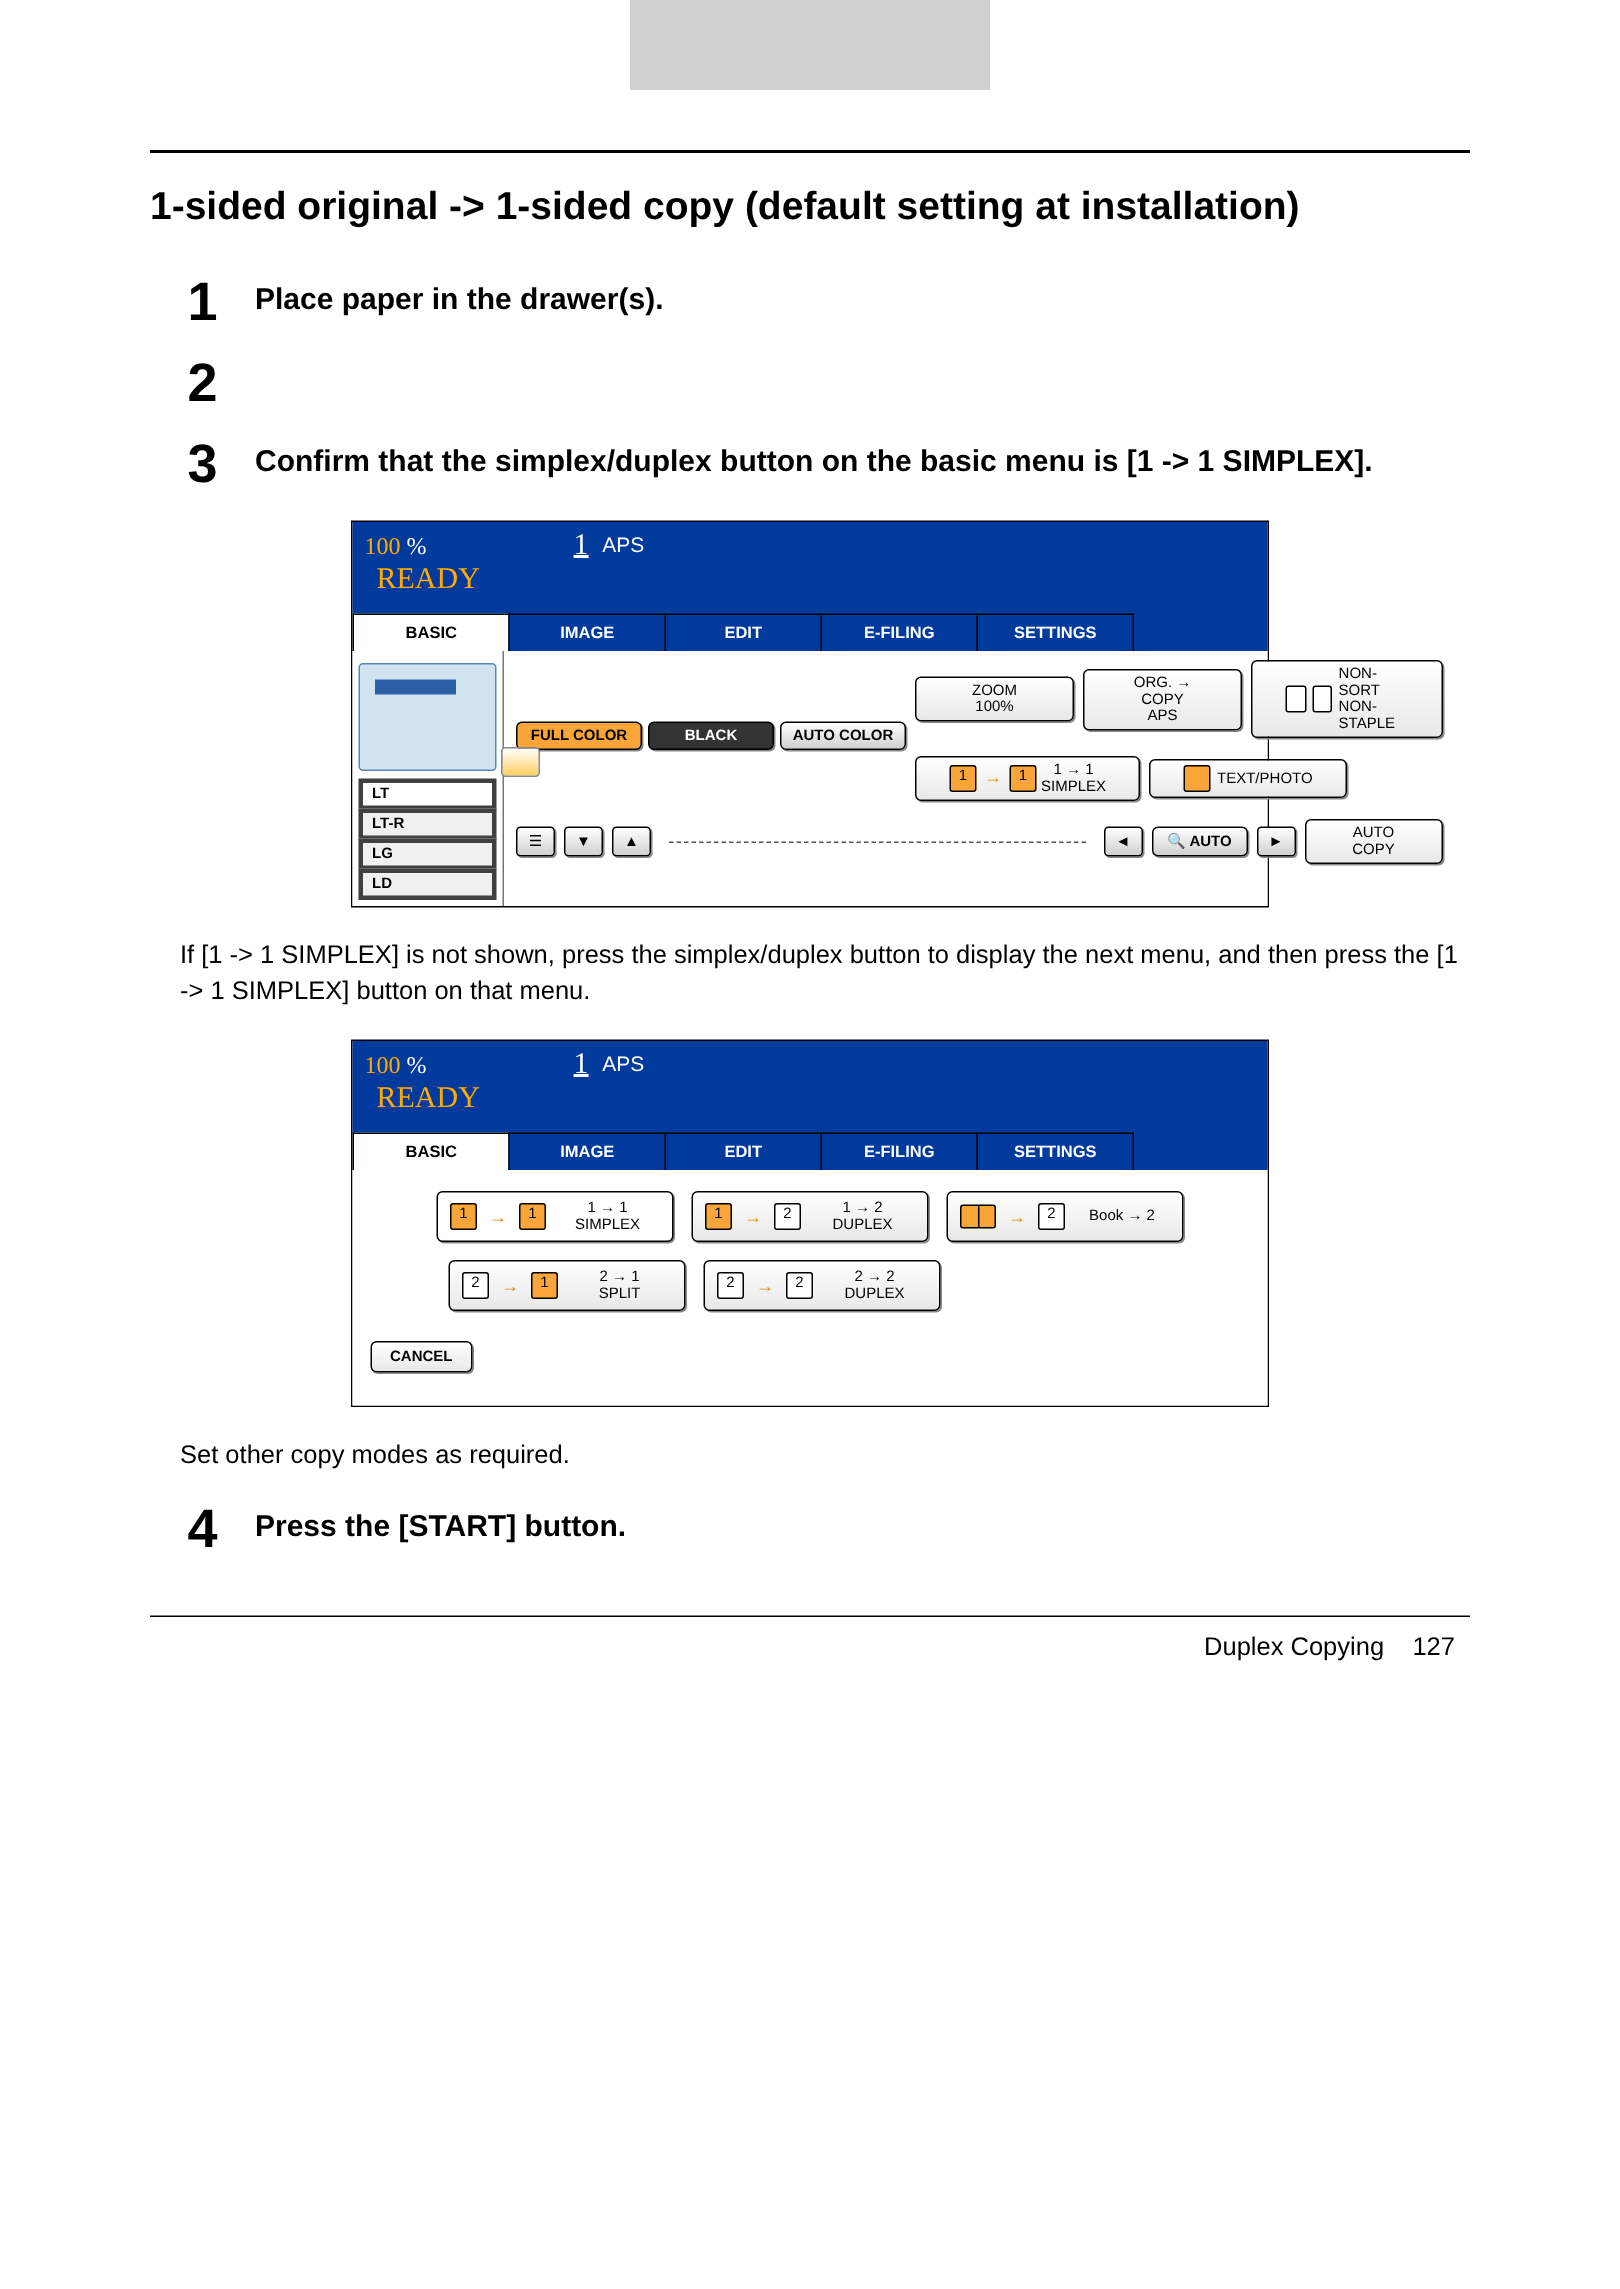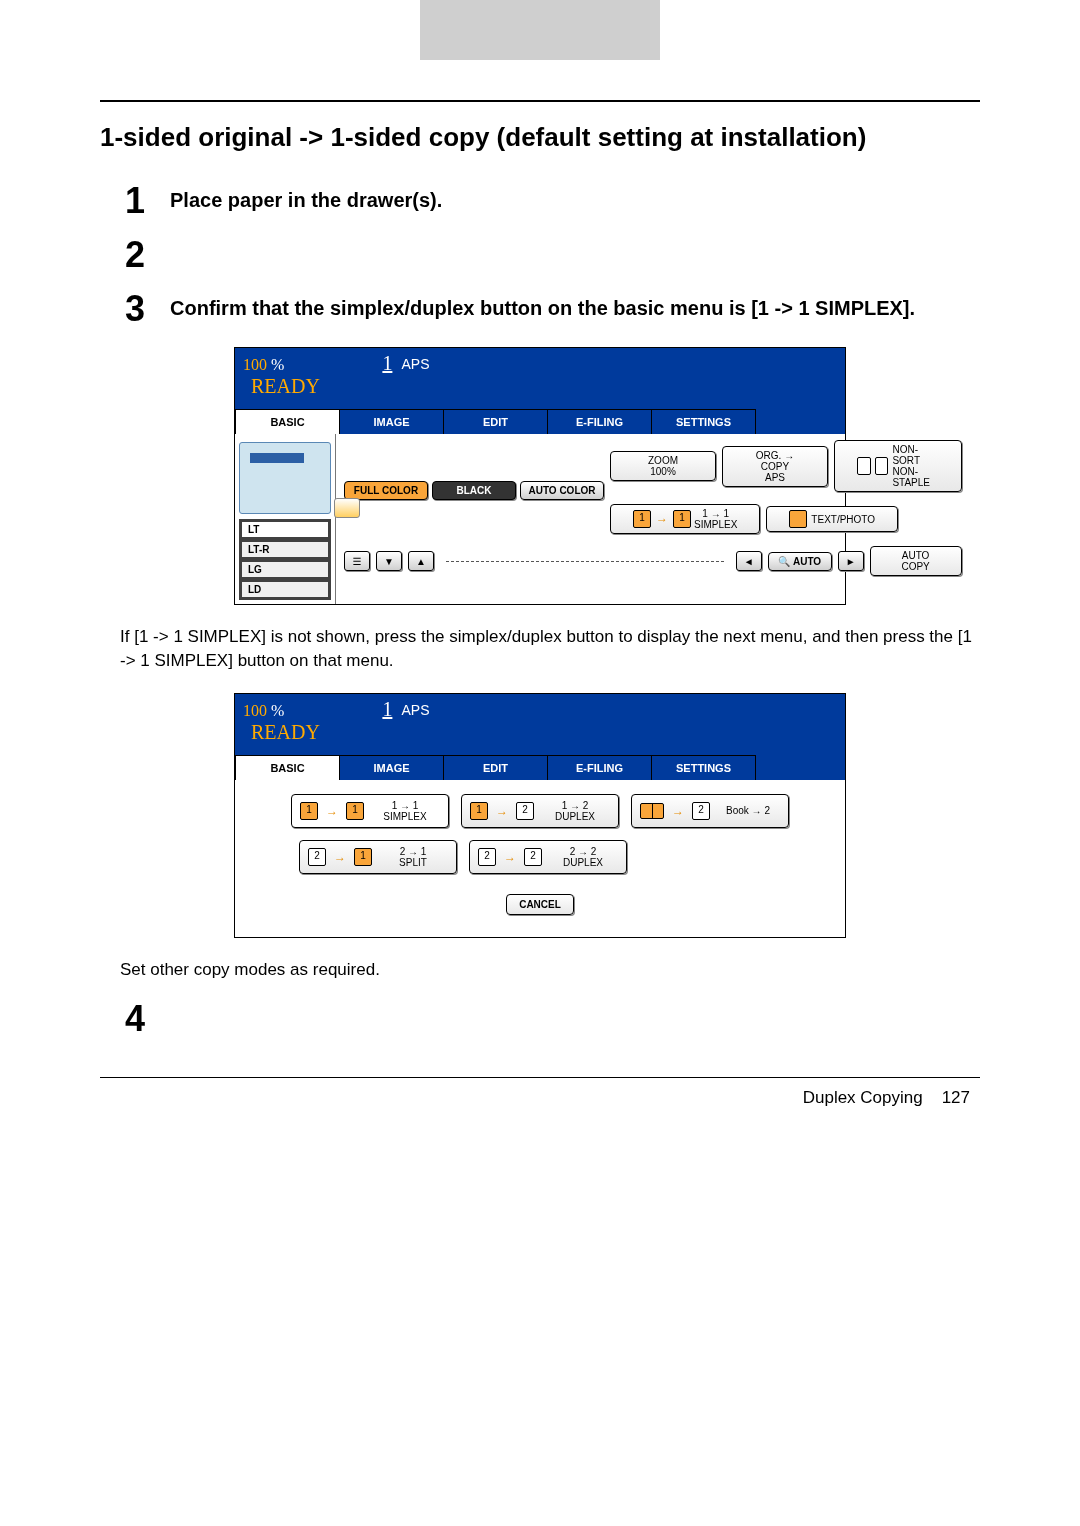--- a/index.html
+++ b/index.html
@@ -46,21 +46,21 @@
   .smallarrow{border:1px solid #000;border-radius:3px;width:24px;height:18px;background:linear-gradient(#fff,#d0d0d0);display:inline-flex;align-items:center;justify-content:center;font-size:10px;box-shadow:1px 1px 0 #888}
   .rule-dot{flex:1;border-bottom:1px dashed #555;height:1px;margin:0 6px}
   .ic-book{display:inline-block;width:22px;height:14px;border:1px solid #000;background:#f9a53a;border-radius:2px;vertical-align:middle;position:relative}
   .ic-book::after{content:"";position:absolute;left:50%;top:0;bottom:0;width:1px;background:#000}
   
   .body2{padding:14px 12px;background:#fff}
   .optrow{display:flex;gap:12px;margin-bottom:12px;justify-content:center}
   .opt{border:1px solid #000;border-radius:4px;background:linear-gradient(#fff,#e8e8e8);box-shadow:1px 1px 0 #888;padding:5px 8px;display:flex;align-items:center;gap:6px;font-size:10px;min-width:140px}
   .opt .lbl{text-align:center;line-height:1.1;flex:1}
   .opt.sel{background:#fff}
-  .cancelrow{text-align:center;padding:8px 0}
+  .cancelrow{padding:8px 0}
   .cancelrow .opt{display:inline-flex;min-width:0;padding:4px 12px;font-weight:bold}
 </style>
 </head>
 <body>
 <div class="top-grey"></div>
 <div class="page">
 
 <hr class="rule">
 <h2 class="sec">1-sided original -&gt; 1-sided copy (default setting at installation)</h2>
 
@@ -205,20 +205,21 @@
     <div class="cancelrow"><div class="opt">
             <span>CANCEL</span>
           </div></div>
   </div>
 </div>
 
 <div class="note">Set other copy modes as required.</div>
 
 <div class="step">
   <div class="step-num">4</div>
+  <div class="step-body"><b>Press the [START] button.</b></div>
 </div>
 
 <hr class="rule2">
 <div class="footer">
   <span>Duplex Copying</span>&nbsp;&nbsp;&nbsp;
   <span>127</span>
 </div>
 
 </div>
 

